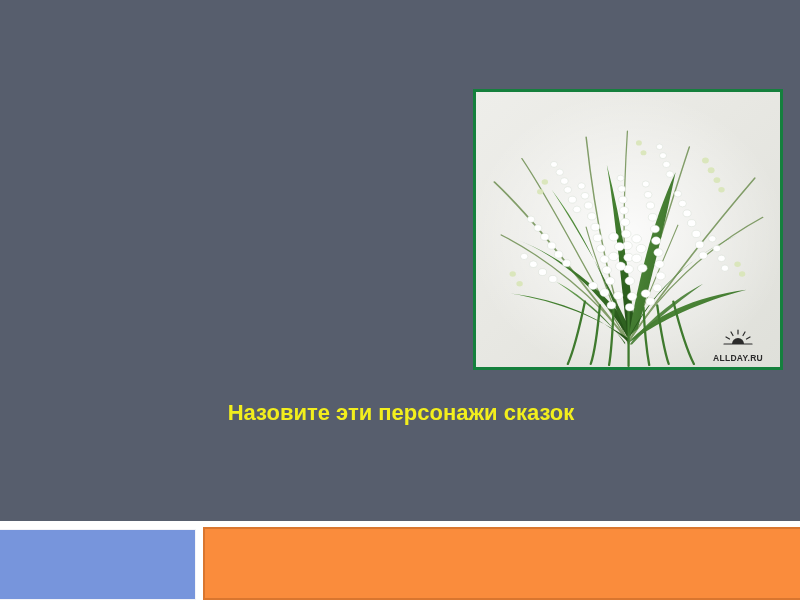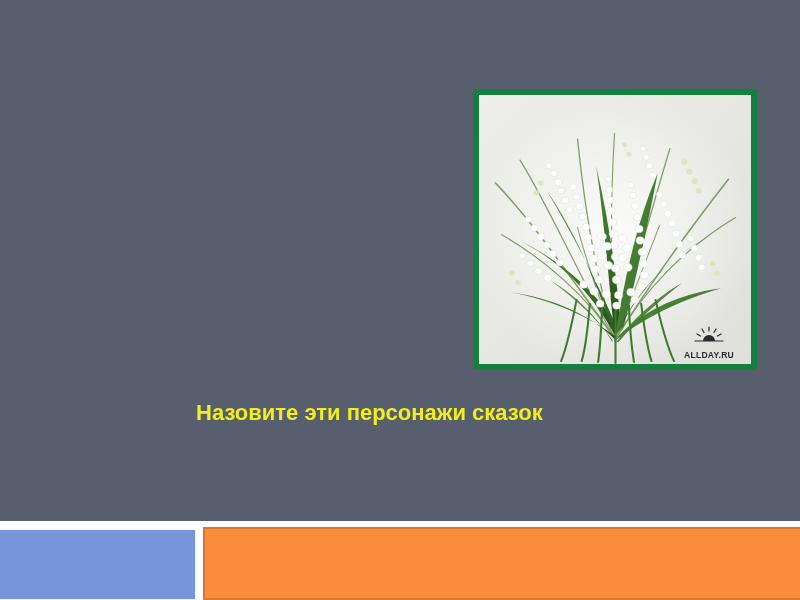--- a/index.html
+++ b/index.html
@@ -51,32 +51,33 @@
   #prompt-text {
     position: absolute;
     left: 196px;
     top: 398px;
     width: 410px;
     color: #f2ee1d;
     font-family: "Liberation Sans", sans-serif;
     font-size: 22px;
     font-weight: bold;
     line-height: 29px;
+    text-align: center;
     white-space: pre-wrap;
   }
 
   
   #picture-frame {
     position: absolute;
     left: 473px;
     top: 89px;
-    width: 284px;
+    width: 310px;
     height: 281px;
     background: #e9e9e5;
-    border: 6px solid #15803d;
+    border: 3px solid #15803d;
     box-sizing: border-box;
     overflow: hidden;
   }
   #picture-frame svg {
     display: block;
     width: 100%;
     height: 100%;
   }
 
   

